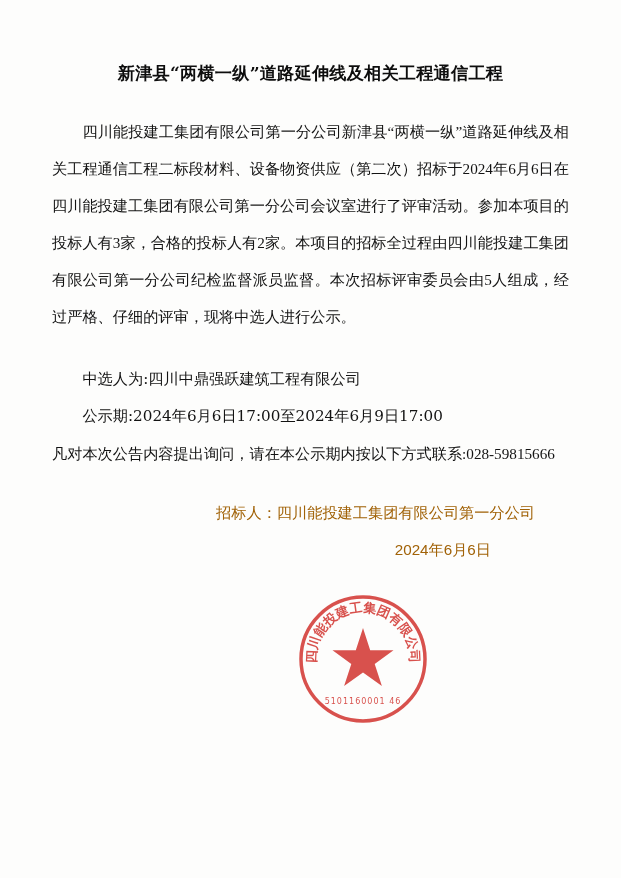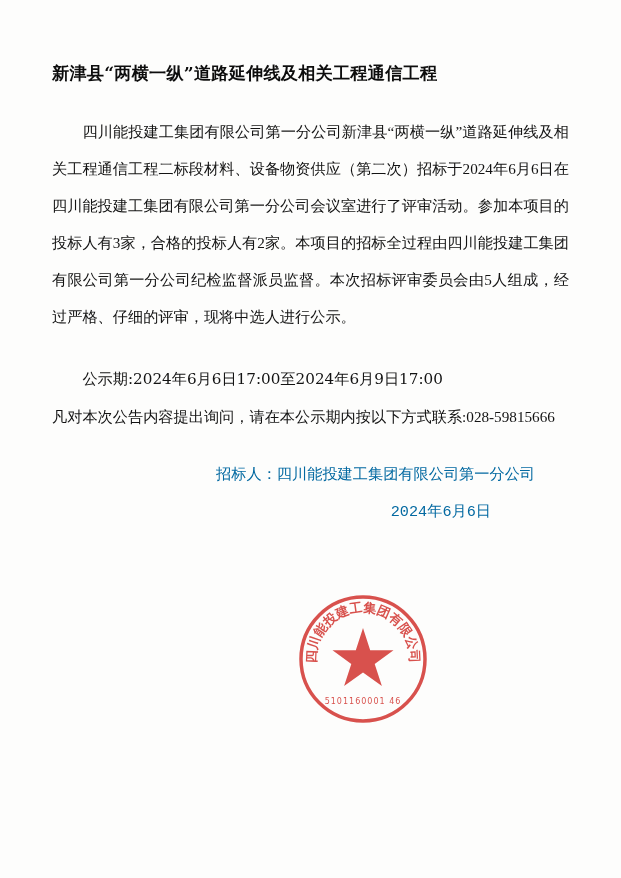--- a/index.html
+++ b/index.html
@@ -16,21 +16,21 @@
   }
   .page {
     position: relative;
     width: 621px;
     height: 878px;
     background: #fdfdfc;
     box-sizing: border-box;
     padding: 58px 52px 0 52px;
   }
   .title {
-    text-align: left;
+    text-align: center;
     font-weight: bold;
     font-size: 17.2px;
     line-height: 31px;
     letter-spacing: 0.2px;
     color: #0d0d0d;
     margin: 0 0 4px 0;
     font-family: "DejaVu Serif", serif;
   }
   .title .line {
     display: block;
@@ -59,22 +59,22 @@
     color: #131313;
     font-family: "DejaVu Serif", serif;
     padding-left: 2em;
   }
   .signature {
     margin-top: 22px;
     padding-right: 34px;
     text-align: right;
     font-size: 15.2px;
     line-height: 37px;
-    color: #0369a1;
-    font-family: Liberation Mono, monospace;
+    color: #a16207;
+    font-family: Liberation Sans, sans-serif;
     position: relative;
     z-index: 1;
   }
   .signature .sig-line {
     display: block;
     white-space: nowrap;
   }
   .signature .sig-date {
     padding-right: 44px;
   }
@@ -110,20 +110,21 @@
 
   <div class="title">
     <span class="line">新津县“两横一纵”道路延伸线及相关工程通信工程</span>
   </div>
 
   <div class="body-block">
     <p class="para indent">四川能投建工集团有限公司第一分公司新津县“两横一纵”道路延伸线及相关工程通信工程二标段材料、设备物资供应（第二次）招标于2024年6月6日在四川能投建工集团有限公司第一分公司会议室进行了评审活动。参加本项目的投标人有3家，合格的投标人有2家。本项目的招标全过程由四川能投建工集团有限公司第一分公司纪检监督派员监督。本次招标评审委员会由5人组成，经过严格、仔细的评审，现将中选人进行公示。</p>
 
     <div class="gap-md"></div>
 
+    <p class="info-line">中选人为:四川中鼎强跃建筑工程有限公司</p>
     <p class="info-line">公示期:2024年6月6日17:00至2024年6月9日17:00</p>
     <p class="para">凡对本次公告内容提出询问，请在本公示期内按以下方式联系:028-59815666</p>
   </div>
 
   <div class="signature">
     <span class="sig-line"><span>招标人：</span><span>四川能投建工集团有限公司第一分公司</span></span>
     <span class="sig-line sig-date">2024年6月6日</span>
   </div>
 
   <div class="seal">

